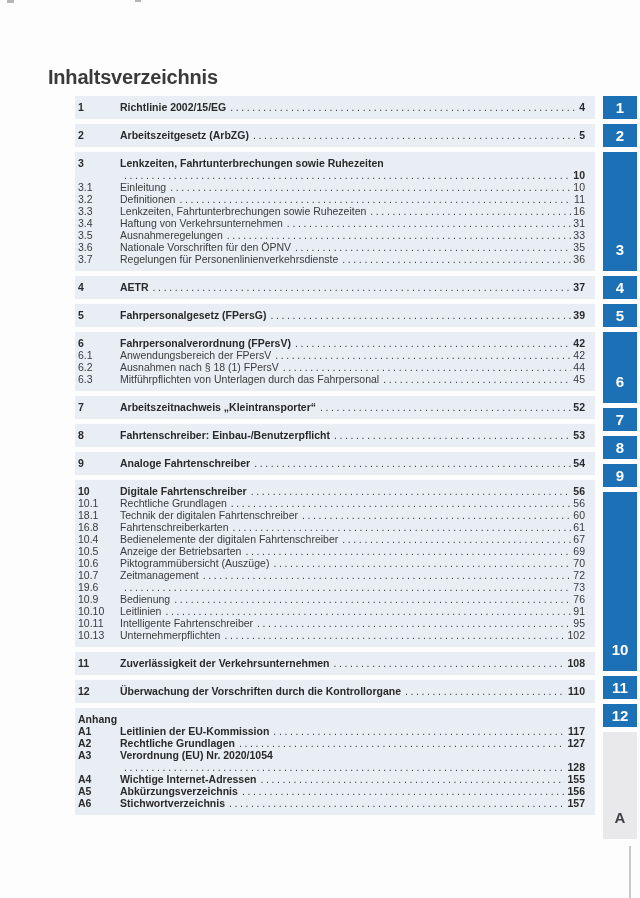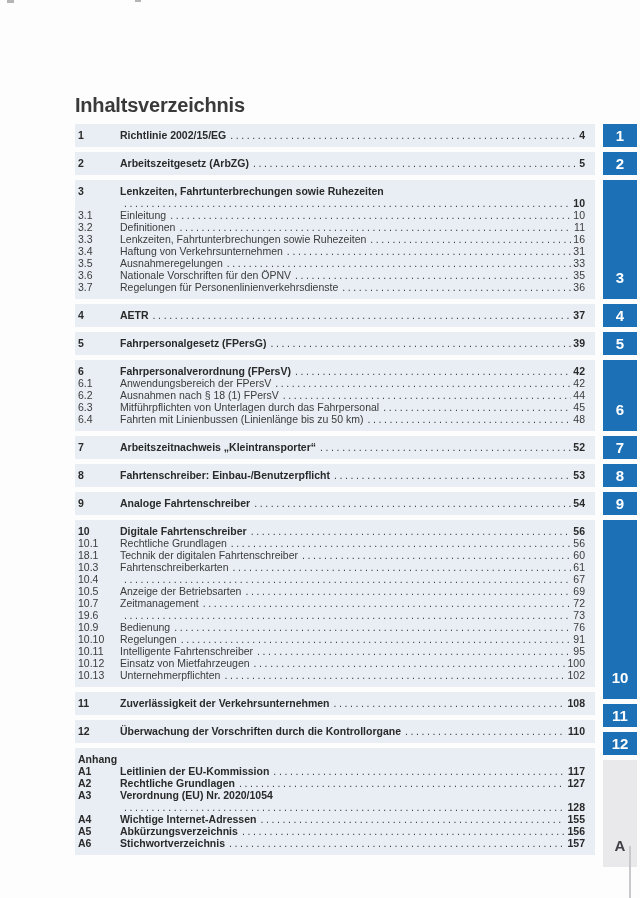--- a/index.html
+++ b/index.html
@@ -1,19 +1,19 @@
 <!DOCTYPE html>
 <html><head>
 <meta charset="utf-8">
 <style>
   html,body{margin:0;padding:0;}
   body{width:640px;height:898px;background:#f7f7f7;font-family:"Liberation Sans",sans-serif;}
   .page{position:relative;width:640px;height:898px;background:#fdfdfe;overflow:hidden;
         --tab_blue:#1c70b6;--tab_gray:#e9e9ec;--band:#e8eef4;}
-  .title{margin:0 0 8px 75px;padding-top:94px;font-size:20px;font-weight:700;
+  .title{margin:0 0 8px 48px;padding-top:66px;font-size:20px;font-weight:700;
          color:#3a3a3a;letter-spacing:-0.2px;line-height:22px;}
   .toc-wrap{position:relative;margin-left:75px;width:562px;}
   .toc-col{width:520px;}
   .band{background:var(--band);padding:5px 10px 6px 3px;}
   .band + .band{margin-top:5px;}
   .row{display:flex;align-items:baseline;font-size:10.5px;line-height:12px;color:#3b3b3b;}
   .row.b{font-weight:700;color:#2a2a2a;}
   .num{width:42px;flex:none;white-space:nowrap;}
   .ttl{flex:none;white-space:nowrap;}
   .dots{flex:1 1 0;overflow:hidden;white-space:nowrap;margin:0 2px 0 4px;
@@ -139,26 +139,20 @@
             <span class="ttl">Ausnahmen nach § 18 (1) FPersV</span>
             <span class="dots"></span>
             <span class="pg">44</span>
           </div>
           <div class="row">
             <span class="num">6.3</span>
             <span class="ttl">Mitführpflichten von Unterlagen durch das Fahrpersonal</span>
             <span class="dots"></span>
             <span class="pg">45</span>
           </div>
-          <div class="row">
-            <span class="num">6.4</span>
-            <span class="ttl">Fahrten mit Linienbussen (Linienlänge bis zu 50 km)</span>
-            <span class="dots"></span>
-            <span class="pg">48</span>
-          </div>
         </div>
         <div class="band">
           <div class="row b">
             <span class="num">7</span>
             <span class="ttl">Arbeitszeitnachweis „Kleintransporter“</span>
             <span class="dots"></span>
             <span class="pg">52</span>
           </div>
         </div>
         <div class="band">
@@ -190,70 +184,71 @@
             <span class="dots"></span>
             <span class="pg">56</span>
           </div>
           <div class="row">
             <span class="num">18.1</span>
             <span class="ttl">Technik der digitalen Fahrtenschreiber</span>
             <span class="dots"></span>
             <span class="pg">60</span>
           </div>
           <div class="row">
-            <span class="num">10.3</span>
+            <span class="num">16.8</span>
             <span class="ttl">Fahrtenschreiberkarten</span>
             <span class="dots"></span>
             <span class="pg">61</span>
           </div>
           <div class="row">
             <span class="num">10.4</span>
+            <span class="ttl">Bedienelemente der digitalen Fahrtenschreiber</span>
             <span class="dots"></span>
             <span class="pg">67</span>
           </div>
           <div class="row">
             <span class="num">10.5</span>
             <span class="ttl">Anzeige der Betriebsarten</span>
             <span class="dots"></span>
             <span class="pg">69</span>
           </div>
           <div class="row">
+            <span class="num">10.6</span>
+            <span class="ttl">Piktogrammübersicht (Auszüge)</span>
+            <span class="dots"></span>
+            <span class="pg">70</span>
+          </div>
+          <div class="row">
             <span class="num">10.7</span>
             <span class="ttl">Zeitmanagement</span>
             <span class="dots"></span>
             <span class="pg">72</span>
           </div>
           <div class="row">
             <span class="num">19.6</span>
             <span class="dots"></span>
             <span class="pg">73</span>
           </div>
           <div class="row">
             <span class="num">10.9</span>
             <span class="ttl">Bedienung</span>
             <span class="dots"></span>
             <span class="pg">76</span>
           </div>
           <div class="row">
             <span class="num">10.10</span>
-            <span class="ttl">Regelungen</span>
+            <span class="ttl">Leitlinien</span>
             <span class="dots"></span>
             <span class="pg">91</span>
           </div>
           <div class="row">
             <span class="num">10.11</span>
             <span class="ttl">Intelligente Fahrtenschreiber</span>
             <span class="dots"></span>
             <span class="pg">95</span>
-          </div>
-          <div class="row">
-            <span class="num">10.12</span>
-            <span class="ttl">Einsatz von Mietfahrzeugen</span>
-            <span class="dots"></span>
-            <span class="pg">100</span>
           </div>
           <div class="row">
             <span class="num">10.13</span>
             <span class="ttl">Unternehmerpflichten</span>
             <span class="dots"></span>
             <span class="pg">102</span>
           </div>
         </div>
         <div class="band">
           <div class="row b">

